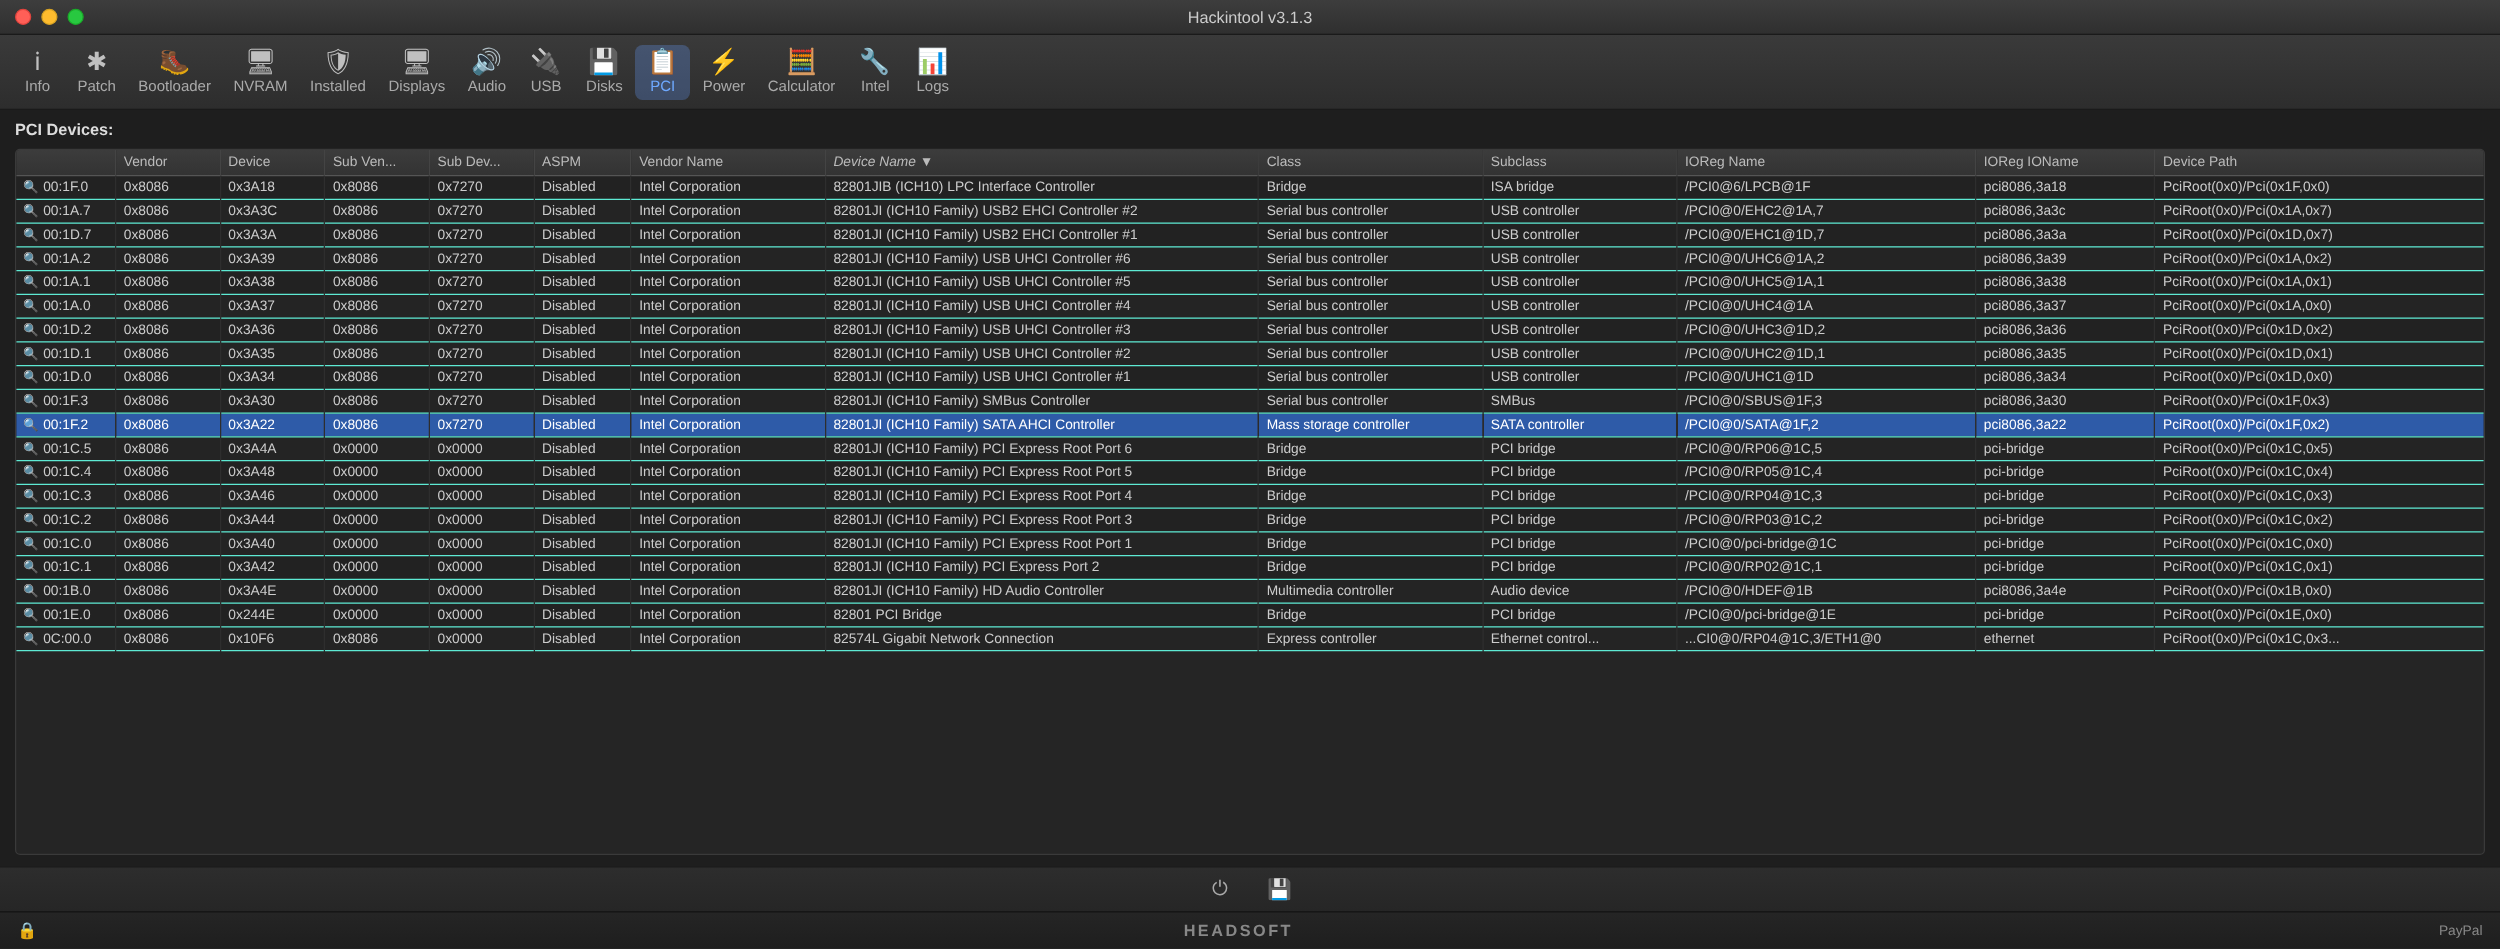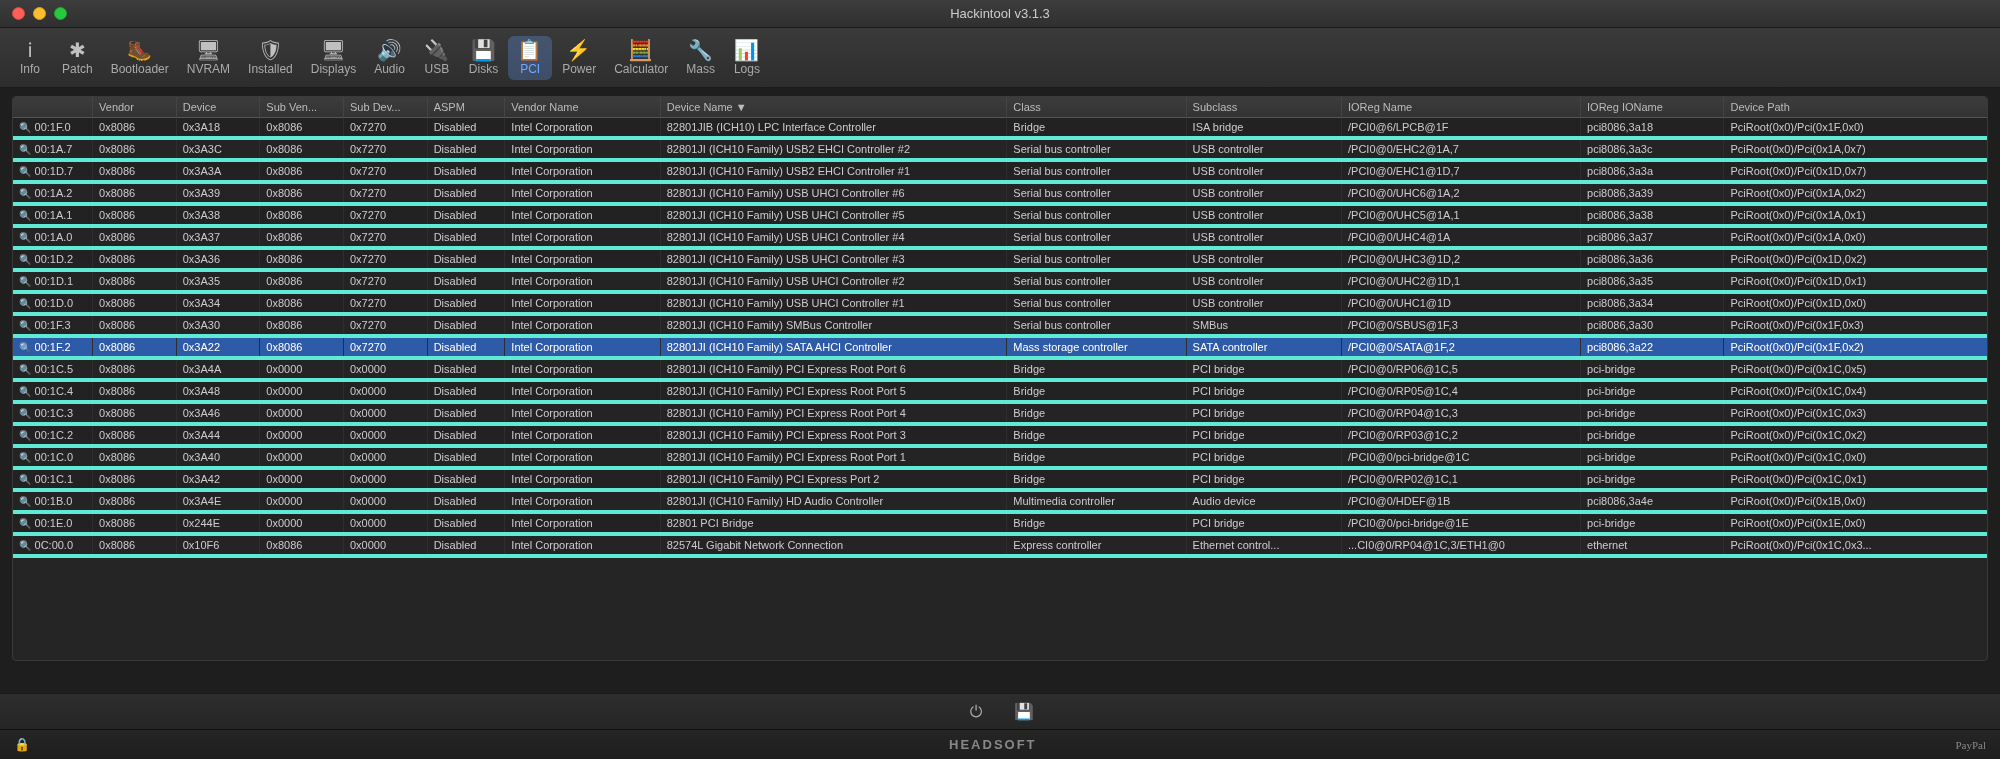--- a/index.html
+++ b/index.html
@@ -119,21 +119,21 @@
       font-weight: 500;
       color: #bbb;
       white-space: nowrap;
       border-right: 1px solid #444;
       cursor: pointer;
       user-select: none;
     }
     thead th:last-child { border-right: none; }
 
     tbody tr {
-      border-bottom: 4px solid #5eead4;
+      border-bottom: 1px solid #5eead4;
     }
     tbody tr:nth-child(even) { background: #242424; }
     tbody tr:nth-child(odd) { background: #222; }
     tbody tr.selected {
       background: #2e5ba8 !important;
       color: white;
       padding-left: 36px;
     }
     tbody tr.selected td { color: white; }
 
@@ -175,30 +175,30 @@
       background: linear-gradient(to bottom, #252525, #1e1e1e);
       height: 30px;
       display: flex;
       align-items: center;
       justify-content: space-between;
       padding: 0 14px;
       border-top: 1px solid #111;
     }
     .statusbar-left { color: #888; font-size: 13px; }
     .statusbar-center { color: #888; font-size: 13px; font-weight: 600; letter-spacing: 2px; text-align: right; }
-    .statusbar-right { color: #888; font-size: 11px; font-family: Liberation Serif, serif; }
+    .statusbar-right { color: #888; font-size: 11px; }
 
     .col-debug { width: 60px; }
     .col-vendor { width: 70px; }
     .col-device { width: 70px; }
     .col-subven { width: 70px; }
     .col-subdev { width: 70px; }
     .col-aspm { width: 65px; }
     .col-vendorname { width: 130px; }
-    .col-devicename { width: 290px; }
+    .col-devicename { width: 290px; font-style: italic; }
     .col-class { width: 150px; }
     .col-subclass { width: 130px; }
     .col-ioreg { width: 200px; }
     .col-ioregion { width: 120px; }
     .col-devpath { width: 220px; }
   </style>
 </head>
 <body>
 
 <div class="titlebar">
@@ -254,29 +254,30 @@
   <div class="toolbar-item">
     <span class="toolbar-icon">⚡</span>
     <span class="toolbar-label">Power</span>
   </div>
   <div class="toolbar-item">
     <span class="toolbar-icon">🧮</span>
     <span class="toolbar-label">Calculator</span>
   </div>
   <div class="toolbar-item">
     <span class="toolbar-icon">🔧</span>
-    <span class="toolbar-label">Mass</span>
+    <span class="toolbar-label">Intel</span>
   </div>
   <div class="toolbar-item">
     <span class="toolbar-icon">📊</span>
     <span class="toolbar-label">Logs</span>
   </div>
 </div>
 
 <div class="main-content">
+  <div class="section-title">PCI Devices:</div>
   <div class="table-container">
     <table>
       <thead>
         <tr>
           <th class="col-debug"></th>
           <th class="col-vendor">Vendor</th>
           <th class="col-device">Device</th>
           <th class="col-subven">Sub Ven...</th>
           <th class="col-subdev">Sub Dev...</th>
           <th class="col-aspm">ASPM</th>

